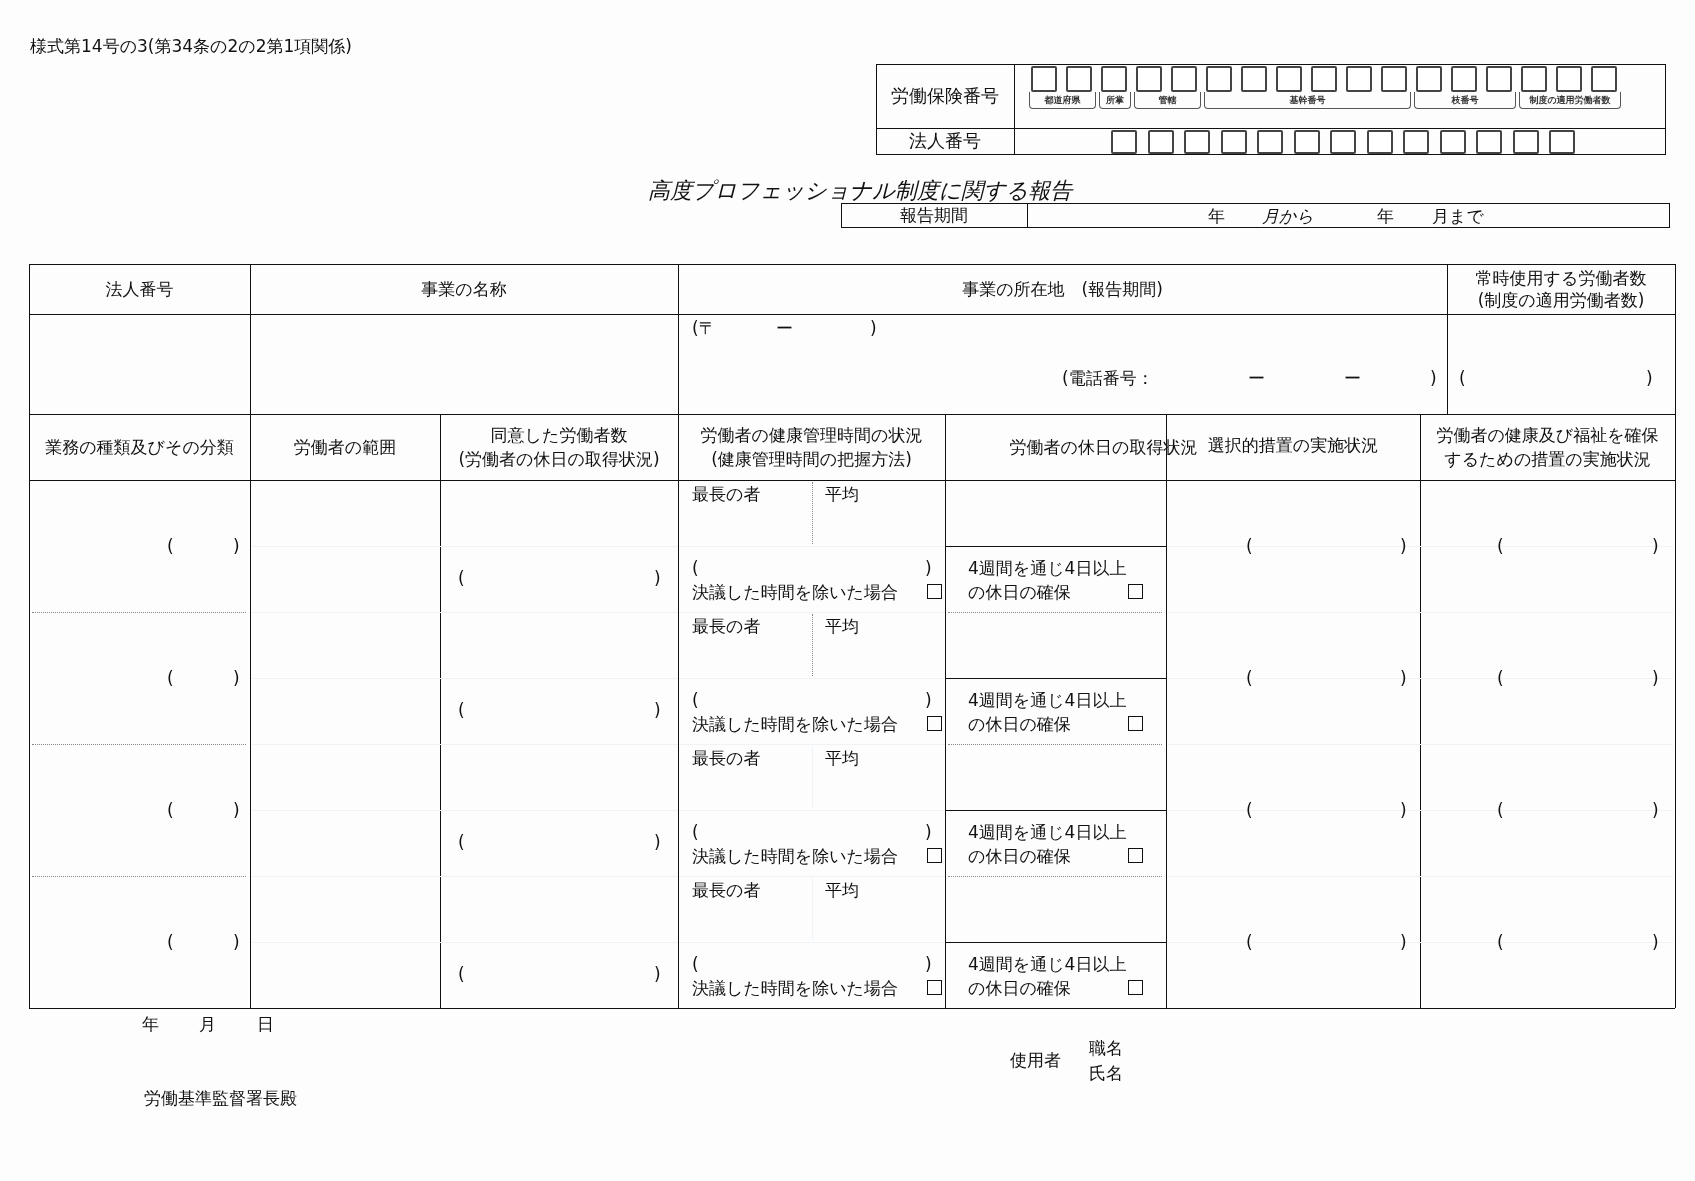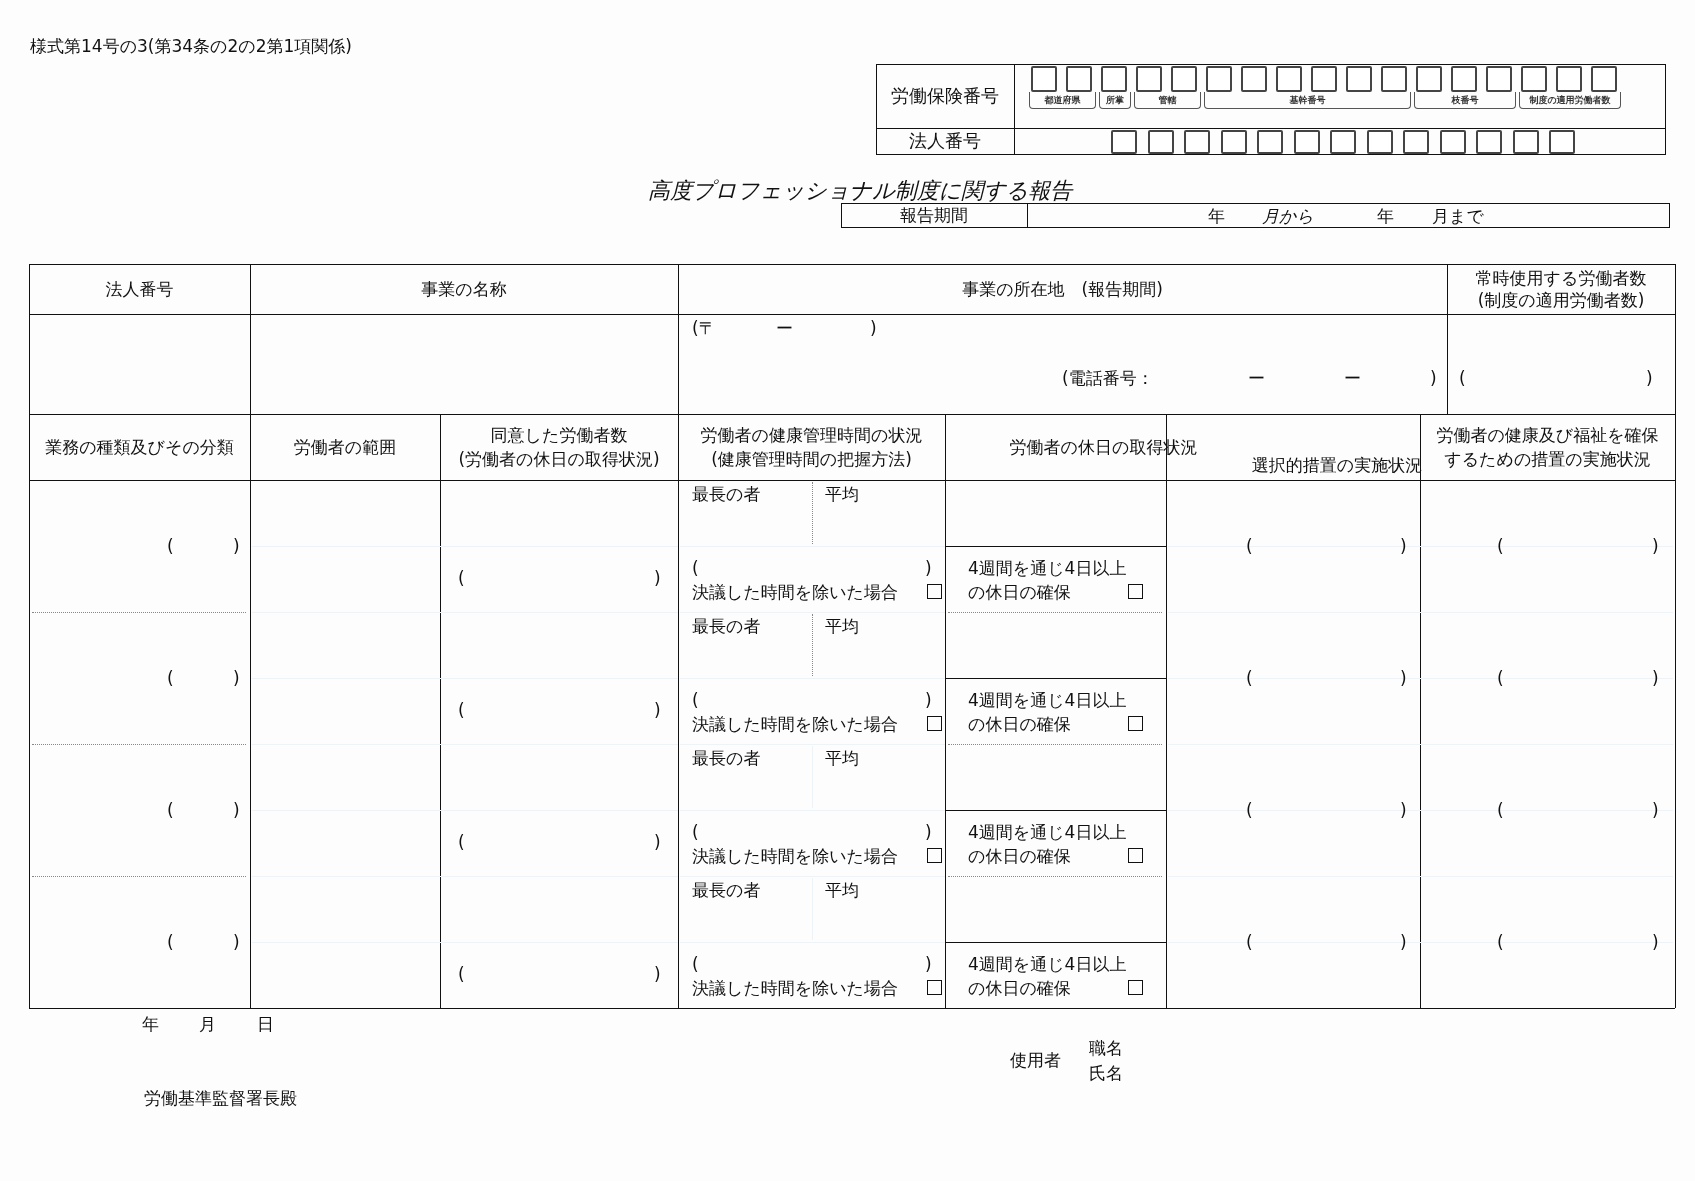--- a/index.html
+++ b/index.html
@@ -140,21 +140,21 @@
 <div class="cell" style="left:250px;top:414px;width:190px;height:66px;">労働者の範囲</div>
 <div class="cell" style="left:440px;top:414px;width:238px;height:66px;flex-direction:column;">
   <span>同意した労働者数</span>
   <span>(労働者の休日の取得状況)</span>
 </div>
 <div class="cell" style="left:678px;top:414px;width:267px;height:66px;flex-direction:column;">
   <span>労働者の健康管理時間の状況</span>
   <span>(健康管理時間の把握方法)</span>
 </div>
 <div class="cell" style="left:945px;top:414px;width:221px;height:66px;margin-left:48px;">労働者の休日の取得状況</div>
-<div class="cell" style="left:1166px;top:432px;width:254px;height:66px;padding-left:44px;">選択的措置の実施状況</div>
+<div class="cell" style="left:1166px;top:412px;width:254px;height:66px;">選択的措置の実施状況</div>
 <div class="cell" style="left:1420px;top:414px;width:255px;height:66px;flex-direction:column;">
   <span>労働者の健康及び福祉を確保</span>
   <span>するための措置の実施状況</span>
 </div>
 
 <div id="body-rows">
     <div class="hd" style="left:32px;top:612px;width:214px;"></div>
     <div class="hf" style="left:252px;top:546px;width:426px;"></div>
     <div class="hf" style="left:252px;top:612px;width:426px;"></div>
     <div class="hf" style="left:680px;top:546px;width:265px;"></div>

